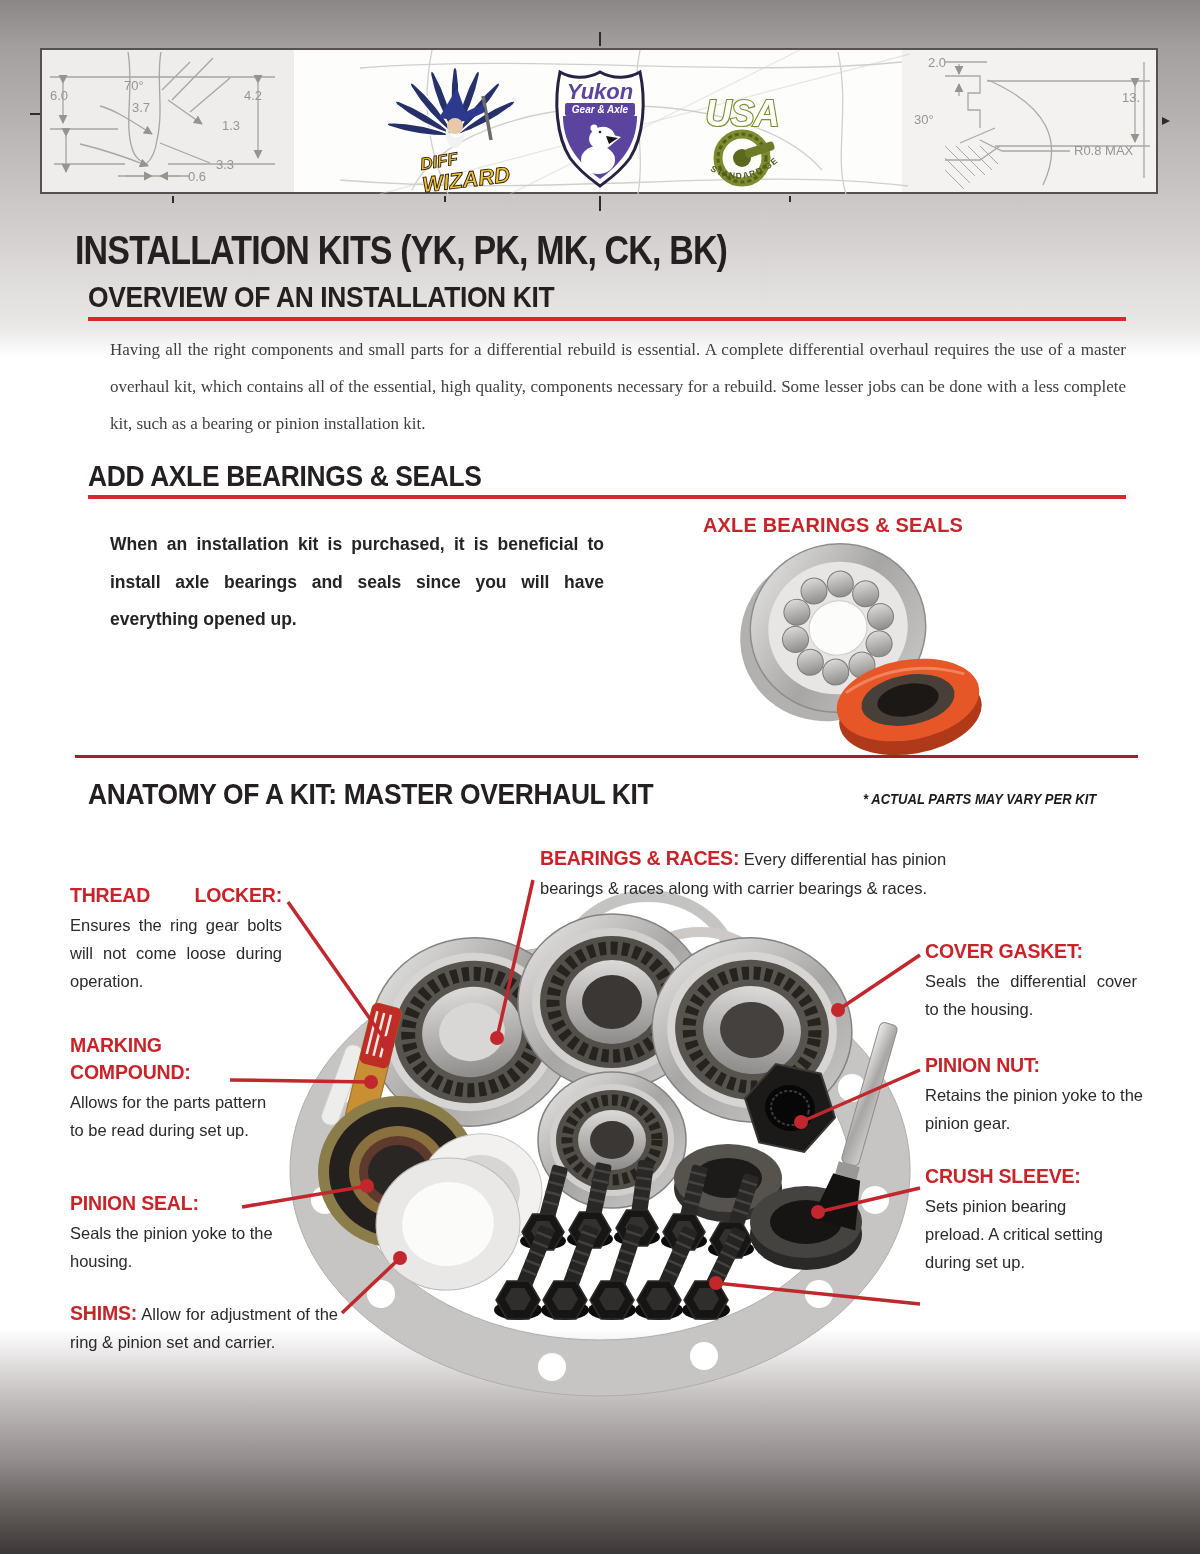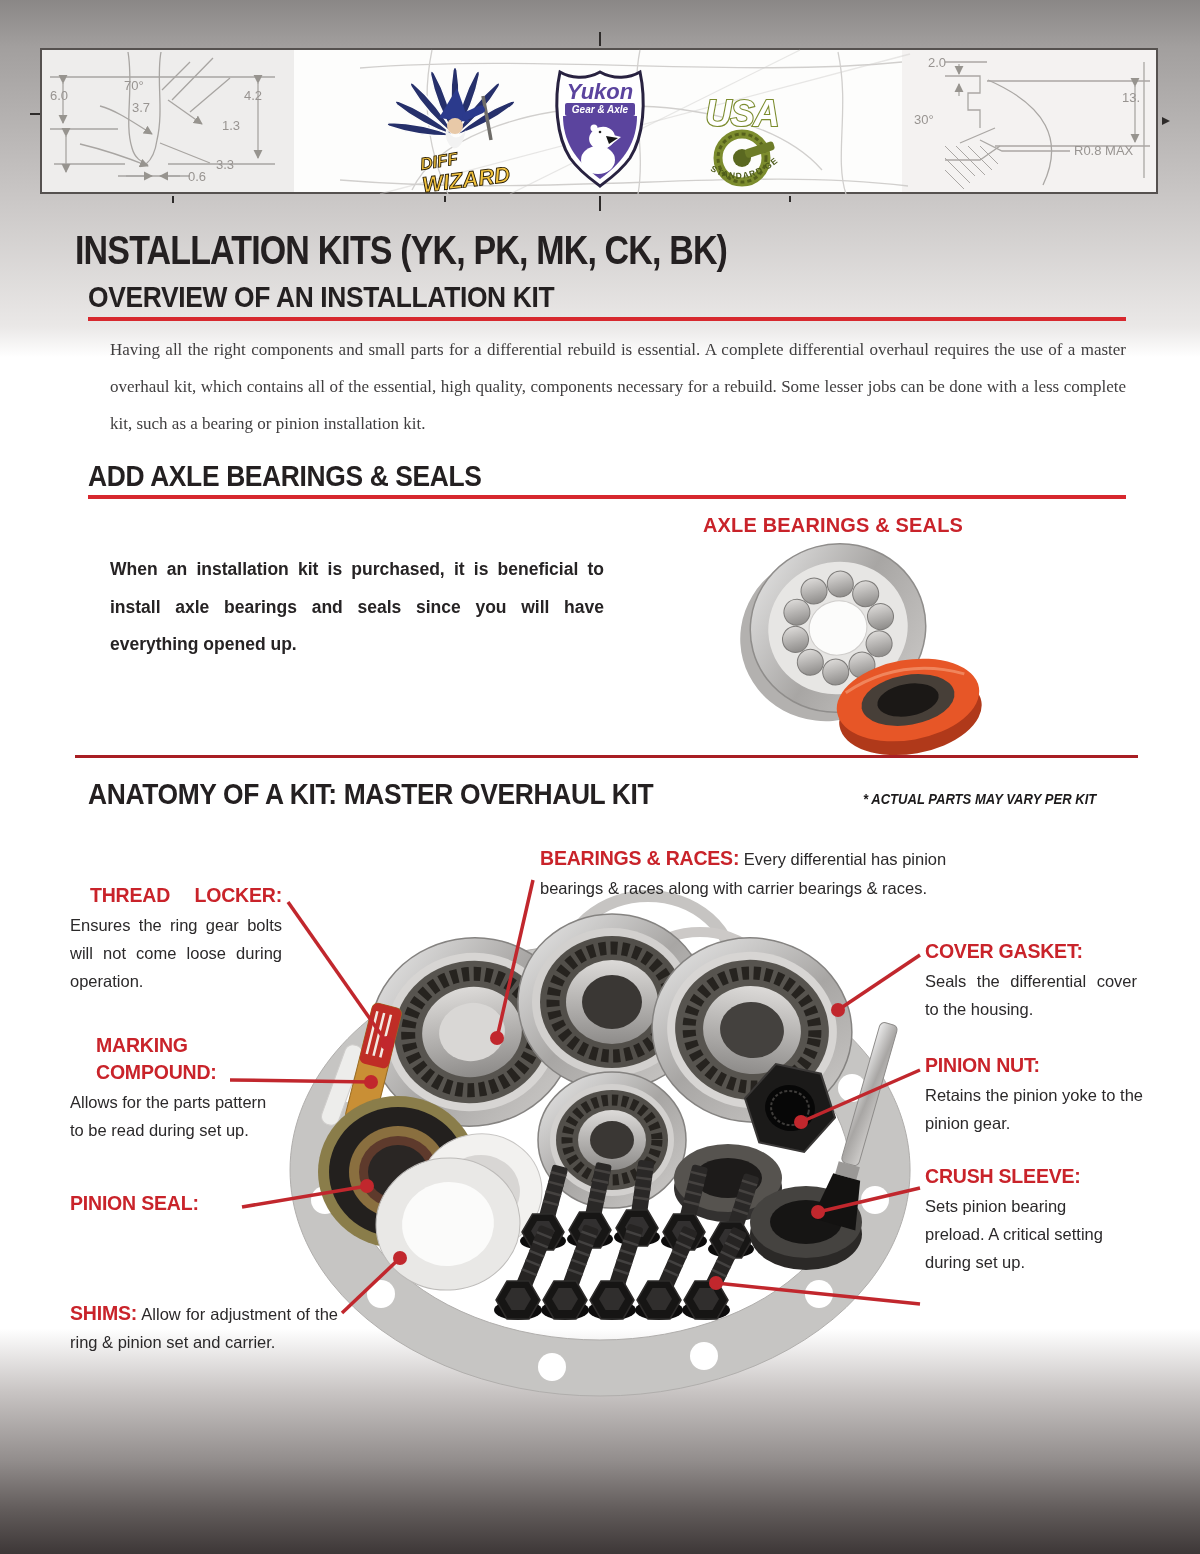--- a/index.html
+++ b/index.html
@@ -10,28 +10,28 @@
       #8a8786 0%, #a29f9e 3%, #cbc8c7 13%, #eae8e7 21%, #ffffff 23%,
       #ffffff 85.5%, #c9c5c4 89.5%, #928d8c 94%, #645e5d 97%, #3d3737 100%);
   }
   .txt{position:absolute;z-index:2;}
   .gfx{position:absolute;left:0;top:0;z-index:1;pointer-events:none;}
   .cond{display:inline-block;transform:scaleX(.88);transform-origin:0 50%;white-space:nowrap;}
   .main-title{left:75px;top:228px;font-size:40px;font-weight:bold;color:#242021;letter-spacing:-1px;}
   .sec-head{font-size:30px;font-weight:bold;color:#242021;letter-spacing:-.4px;}
   .rule{position:absolute;z-index:2;height:4px;background:#d7282e;}
   .body-copy{font-size:17px;line-height:37px;color:#403e3f;text-align:justify;font-family:Liberation Serif, serif;}
-  .lead-copy{font-size:17.5px;line-height:37.5px;color:#262324;font-weight:bold;text-align:justify;margin-top:25px;}
+  .lead-copy{font-size:17.5px;line-height:37.5px;color:#262324;font-weight:bold;text-align:justify;}
   .photo-label{font-size:21px;font-weight:bold;color:#c9232a;letter-spacing:.2px;}
   .note{font-size:14.5px;font-weight:bold;font-style:italic;color:#1c1a1b;}
   .co{font-size:16.5px;line-height:28px;color:#2b292a;}
   .co .lbl{color:#c9232a;font-weight:bold;font-size:19.5px;line-height:27px;letter-spacing:-.2px;}
   .co .lbl.block{display:block;margin-bottom:2px;}
-  .co .lbl.spread{text-align:justify;text-align-last:justify;margin-left:20px;}
-  .co .lbl.narrow{display:block;width:150px;margin-bottom:2px;margin-left:26px;}
+  .co .lbl.spread{text-align:justify;text-align-last:justify;}
+  .co .lbl.narrow{display:block;width:150px;margin-bottom:2px;}
   .just{text-align:justify;}
   .banner{position:absolute;left:40px;top:48px;width:1118px;height:146px;z-index:1;}
 </style>
 </head>
 <body>
 
 <div class="page">
 
   <div class="banner">
     <svg width="1118" height="146" viewBox="0 0 1118 146">
@@ -177,20 +177,21 @@
   <div class="txt co just" style="left:70px;top:882px;width:212px">
     <span class="lbl block spread">THREAD LOCKER:</span>
     <span>Ensures the ring gear bolts will not come loose during operation.</span>
   </div>
   <div class="txt co" style="left:70px;top:1032px;width:205px">
     <span class="lbl narrow">MARKING COMPOUND:</span>
     <span>Allows for the parts pattern to be read during set up.</span>
   </div>
   <div class="txt co" style="left:70px;top:1190px;width:215px">
     <span class="lbl block">PINION SEAL:</span>
+    <span>Seals the pinion yoke to the housing.</span>
   </div>
   <div class="txt co just" style="left:70px;top:1300px;width:268px">
     <span class="lbl">SHIMS:</span>
     <span>Allow for adjustment of the ring &amp; pinion set and carrier.</span>
   </div>
   <div class="txt co just" style="left:925px;top:938px;width:212px">
     <span class="lbl block">COVER GASKET:</span>
     <span>Seals the differential cover to the housing.</span>
   </div>
   <div class="txt co just" style="left:925px;top:1052px;width:218px">

